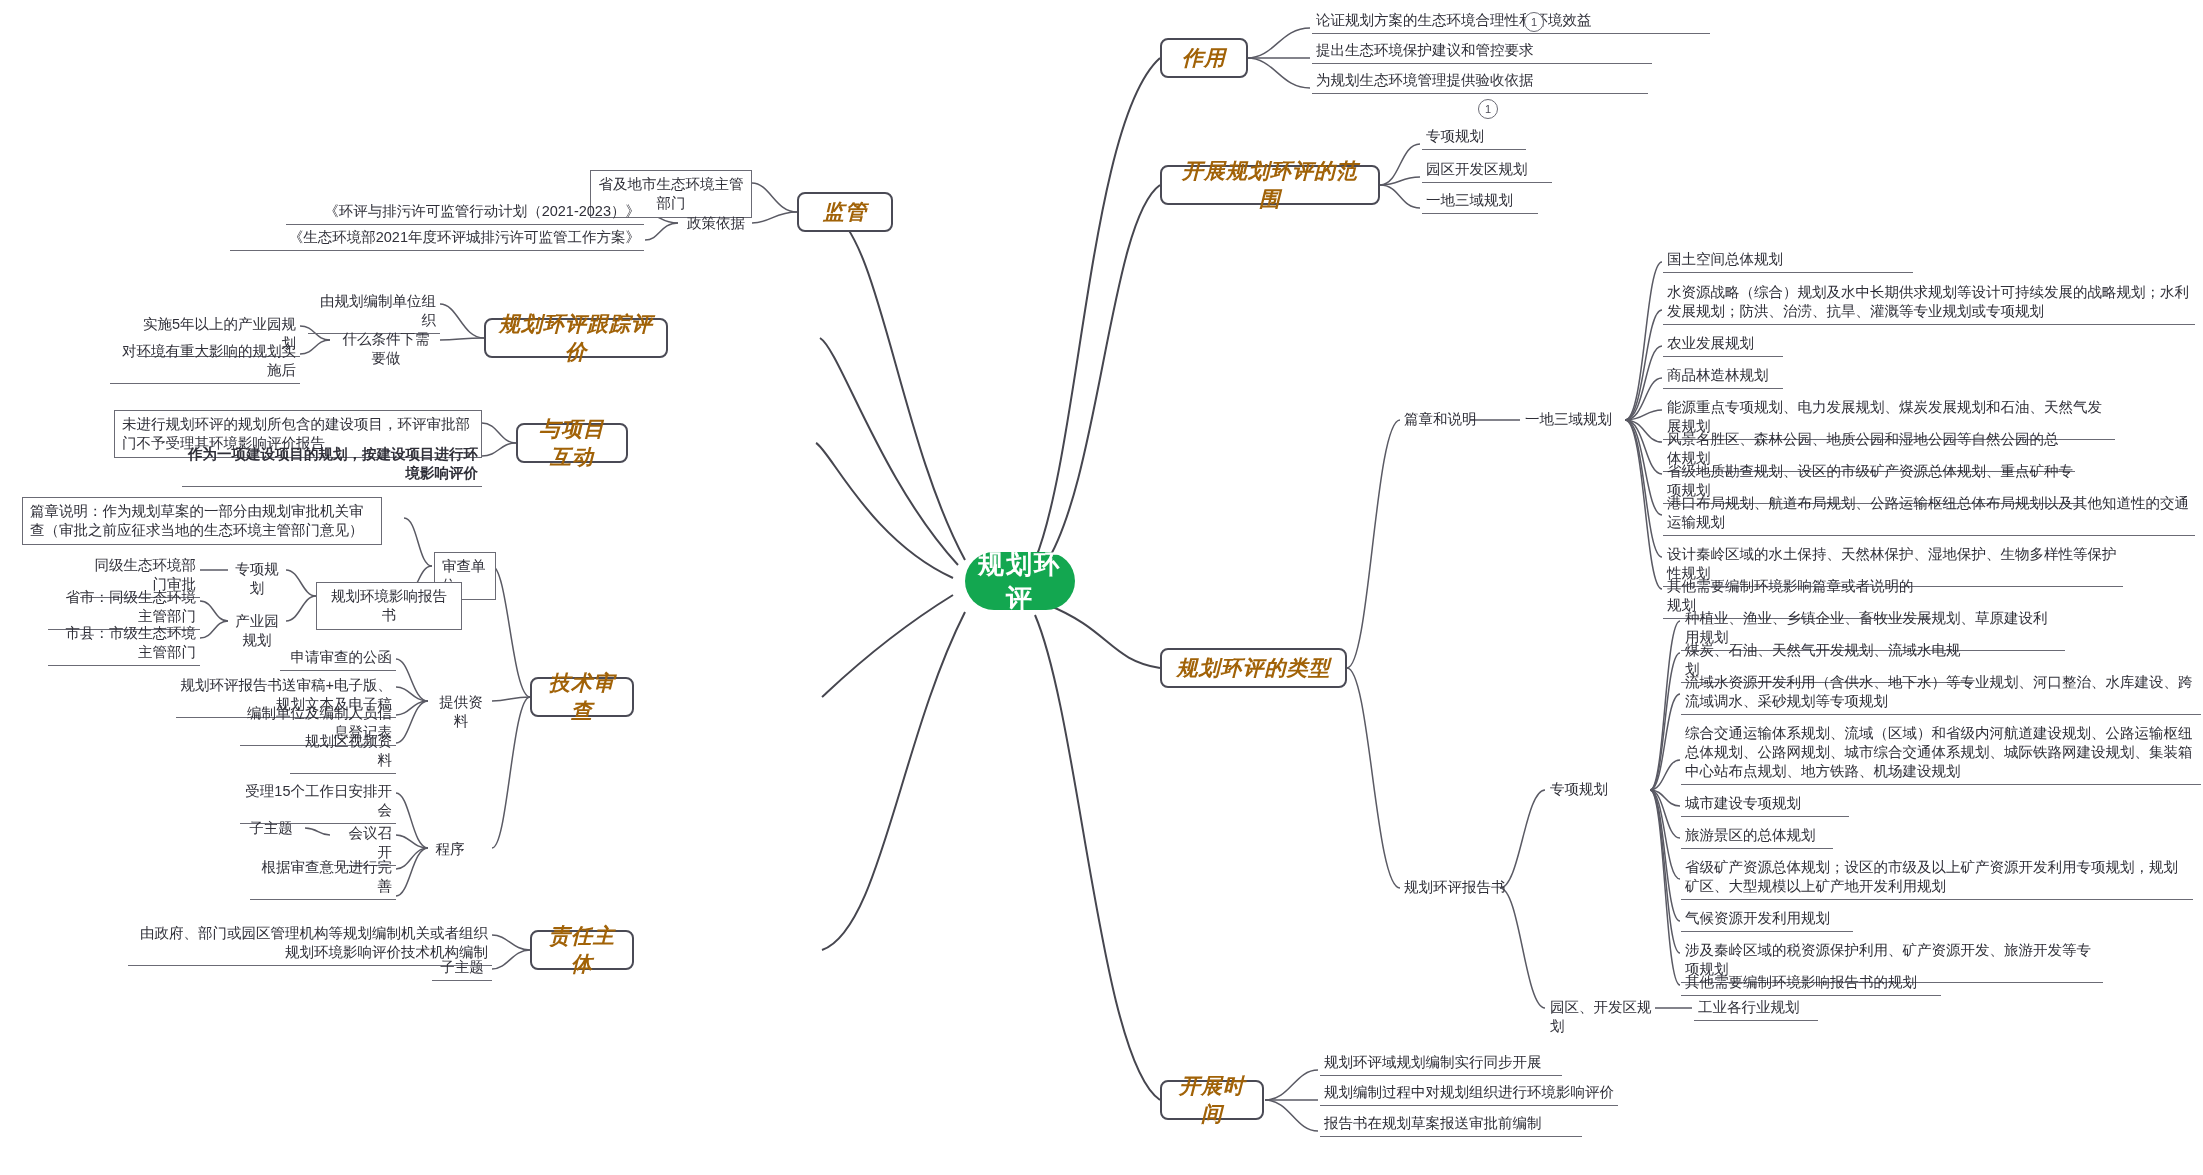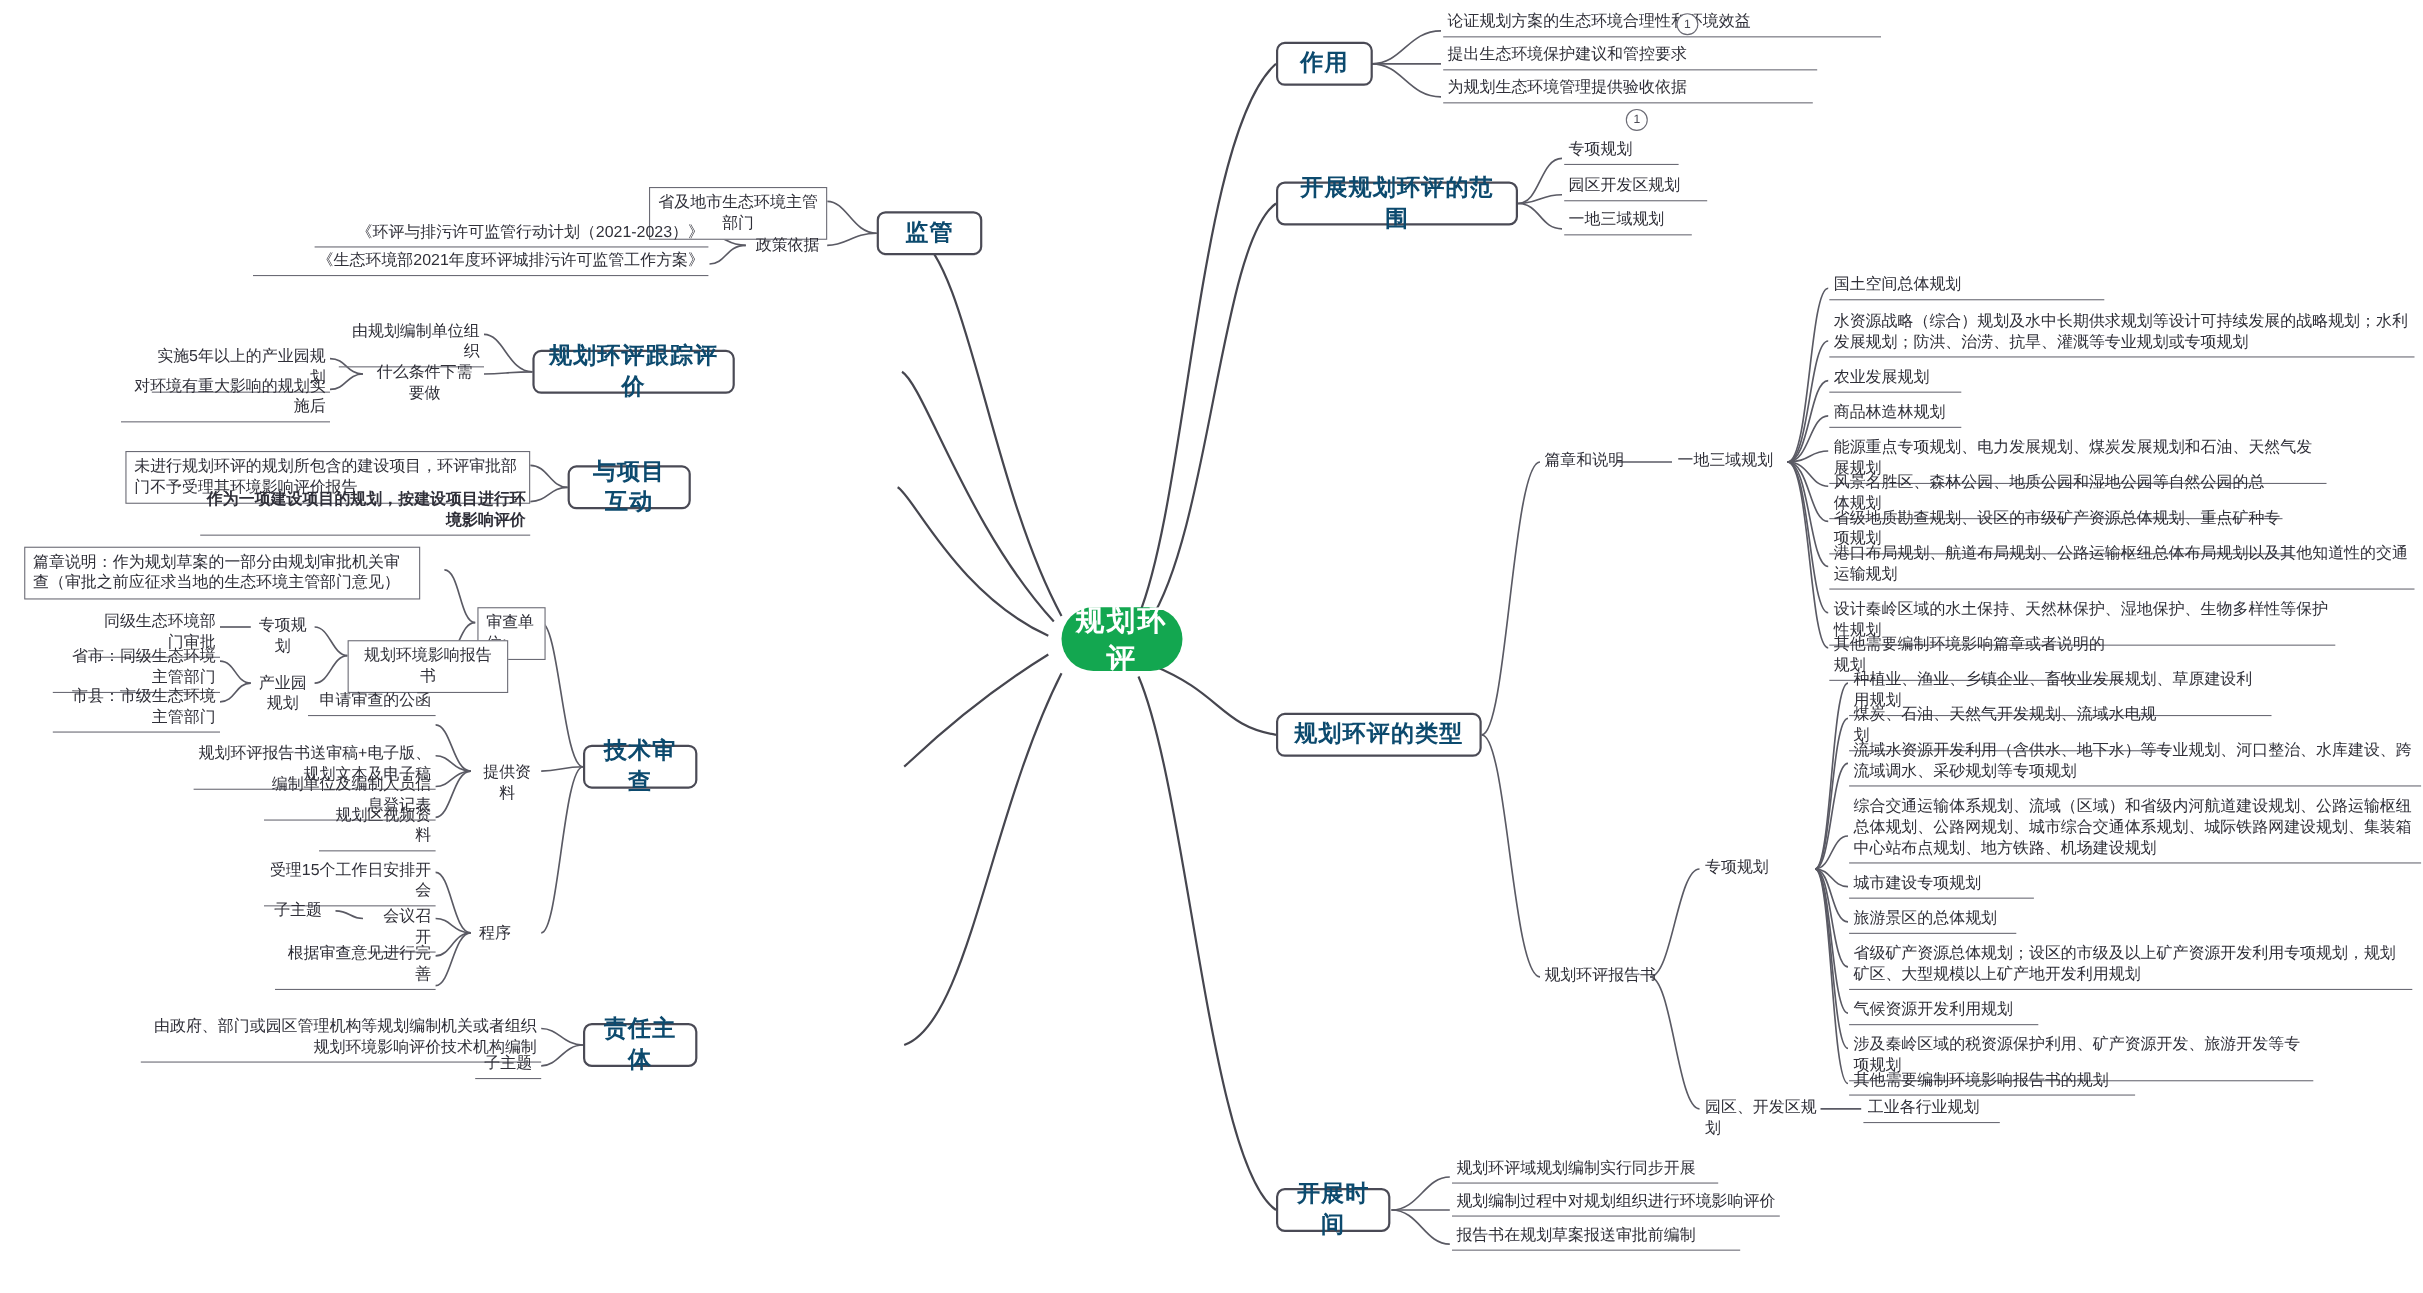--- a/index.html
+++ b/index.html
@@ -18,23 +18,23 @@
   .central{
     background:#13a750;color:#fff;border-radius:40px;
     font-size:26px;font-weight:bold;letter-spacing:2px;
     display:flex;align-items:center;justify-content:center;
     text-align:center;
   }
 
   
   .topic{
     border:2px solid #4a4a55;border-radius:8px;background:#fff;
-    font-size:21px;font-weight:bold;color:#0c4a6e;
+    font-size:21px;font-weight:bold;color:#a16207;
     display:flex;align-items:center;justify-content:center;
-    text-align:center;padding:6px 12px;letter-spacing:1px;
+    text-align:center;padding:6px 12px;letter-spacing:1px;font-style:italic;
   }
 
   
   .leaf{
     font-size:14.5px;color:#2f2f38;padding:2px 4px 3px 4px;
     border-bottom:1.4px solid #6b6b75;
   }
   .leaf.right{text-align:left;}
   .leaf.left{text-align:right;}
 
@@ -234,21 +234,21 @@
   <div class="node boxed" style="left:316px;top:582px;width:146px;text-align:center;">规划环境影响报告书</div>
 
   <div class="node plain" style="left:228px;top:558px;width:58px;text-align:center;">专项规划</div>
   <div class="node leaf left" style="left:80px;top:554px;width:120px;">同级生态环境部门审批</div>
 
   <div class="node plain" style="left:228px;top:610px;width:58px;text-align:center;">产业园规划</div>
   <div class="node leaf left" style="left:48px;top:586px;width:152px;">省市：同级生态环境主管部门</div>
   <div class="node leaf left" style="left:48px;top:622px;width:152px;">市县：市级生态环境主管部门</div>
 
   <div class="node plain" style="left:430px;top:691px;width:62px;text-align:center;">提供资料</div>
-  <div class="node leaf left" style="left:280px;top:626px;width:116px;">申请审查的公函</div>
+  <div class="node leaf left" style="left:280px;top:646px;width:116px;">申请审查的公函</div>
   <div class="node leaf left" style="left:176px;top:674px;width:220px;">规划环评报告书送审稿+电子版、规划文本及电子稿</div>
   <div class="node leaf left" style="left:240px;top:702px;width:156px;">编制单位及编制人员信息登记表</div>
   <div class="node leaf left" style="left:290px;top:730px;width:106px;">规划区视频资料</div>
 
   <div class="node plain" style="left:430px;top:838px;width:40px;text-align:center;">程序</div>
   <div class="node leaf left" style="left:240px;top:780px;width:156px;">受理15个工作日安排开会</div>
   <div class="node plain" style="left:240px;top:817px;width:62px;text-align:center;">子主题</div>
   <div class="node leaf left" style="left:334px;top:822px;width:62px;">会议召开</div>
   <div class="node leaf left" style="left:250px;top:856px;width:146px;">根据审查意见进行完善</div>
 

